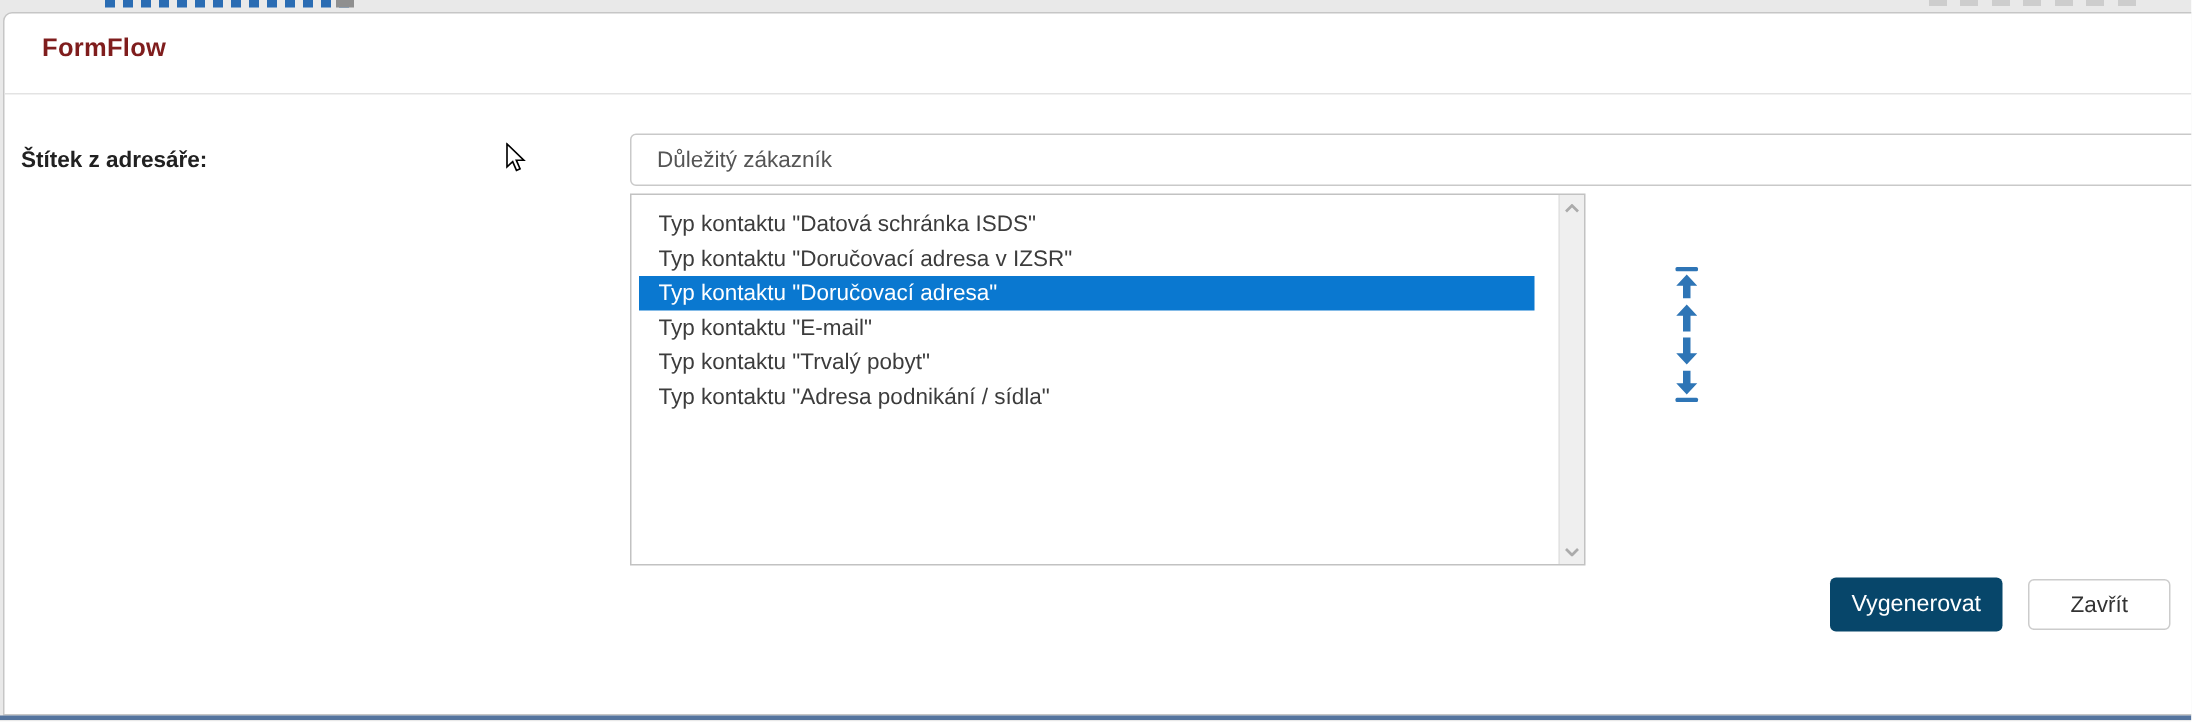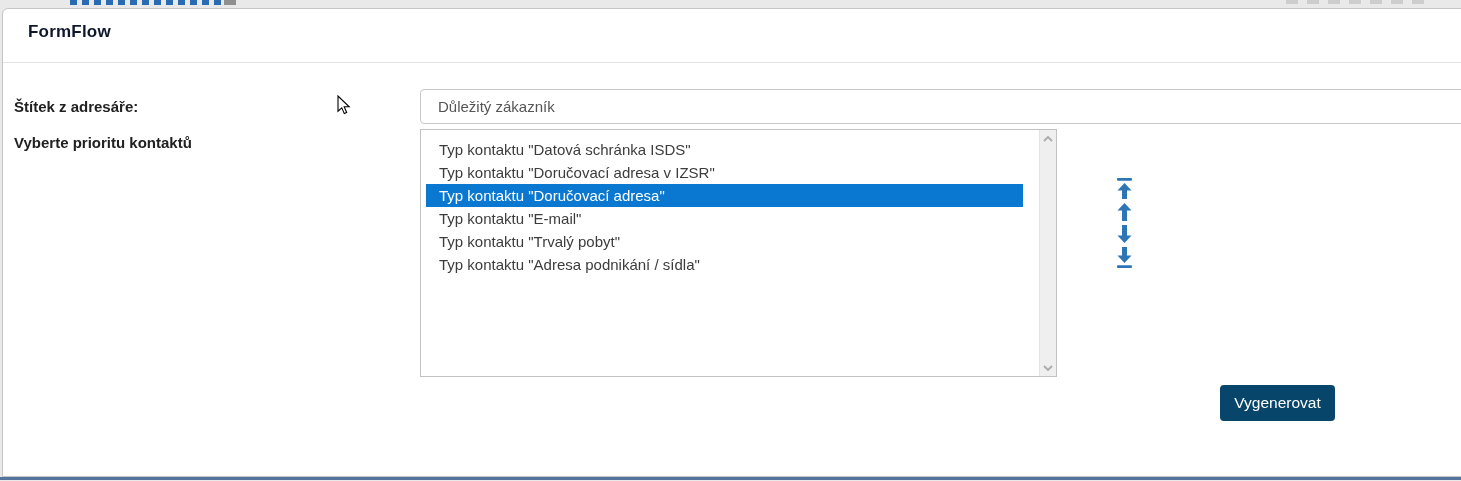--- a/index.html
+++ b/index.html
@@ -17,21 +17,21 @@
   .frag-gray-l { left:224px; top:0; width:12px; height:5px; background:#8f8f8f; }
   .frag-gray-r { left:1286px; top:0; width:138px; height:4px;
                  background:repeating-linear-gradient(90deg,#cdcdcd 0 12px,transparent 12px 21px); }
 
   
   .modal {
     left:2px; top:8px; width:1462px; height:469px;
     background:#ffffff; border:1px solid #c6c6c6; box-sizing:border-box;
     border-radius:6px 0 0 0;
   }
-  .title { left:28px; top:22px; font-size:17px; font-weight:bold; color:#0f172a; letter-spacing:.2px; }
+  .title { left:28px; top:22px; font-size:17px; font-weight:bold; color:#7f1d1d; letter-spacing:.2px; }
   .header-divider { left:3px; top:62px; width:1458px; height:1px; background:#e3e3e3; }
 
   .field-label { font-size:15px; font-weight:bold; color:#212121; }
   .label-tag      { left:14px; top:98px;text-align:center;  }
   .label-priority { left:14px; top:134px; }
 
   .text-input {
     left:420px; top:89px; width:1045px; height:35px; box-sizing:border-box;
     border:1px solid #c9c9c9; border-radius:4px; background:#fff;
     padding:0 17px; font-size:15px; color:#555; outline:none;
@@ -89,21 +89,20 @@
 
   <div class="abs modal"></div>
 
   <div class="abs title">FormFlow</div>
   <div class="abs header-divider"></div>
 
   <div class="abs field-label label-tag">Štítek z adresáře:</div>
 
   <input class="abs text-input" type="text" value="Důležitý zákazník" style="">
 
-  <div class="abs field-label label-priority">Vyberte prioritu kontaktů</div>
 
   <div class="abs listbox">
     <div class="list-items">
       <div class="list-item">Typ kontaktu "Datová schránka ISDS"</div>
       <div class="list-item">Typ kontaktu "Doručovací adresa v IZSR"</div>
       <div class="list-item selected">Typ kontaktu "Doručovací adresa"</div>
       <div class="list-item">Typ kontaktu "E-mail"</div>
       <div class="list-item">Typ kontaktu "Trvalý pobyt"</div>
       <div class="list-item">Typ kontaktu "Adresa podnikání / sídla"</div>
     </div>
@@ -140,20 +139,21 @@
     </div>
     <div class="reorder-btn">
       <svg width="17" height="21" viewBox="0 0 17 21">
         <polygon class="arrow-fill" points="8.5,16 15.5,8.5 11,8.5 11,0 6,0 6,8.5 1.5,8.5"></polygon>
         <rect class="arrow-fill" x="1" y="18.2" width="15" height="2.8" rx="1"></rect>
       </svg>
     </div>
   </div>
 
   <button class="abs btn btn-generate">Vygenerovat</button>
+  <button class="abs btn btn-close">Zavřít</button>
 
   <div class="abs bottom-bar"></div>
 
   <div class="abs cursor">
     <svg width="14" height="21" viewBox="0 0 14 21">
       <path d="M1,1 L1,16.2 L4.8,12.8 L7.3,18.6 L9.7,17.5 L7.2,11.8 L12.2,11.8 Z" fill="#ffffff" stroke="#000000" stroke-width="1.1" stroke-linejoin="miter"></path>
     </svg>
   </div>
 
 </div>

